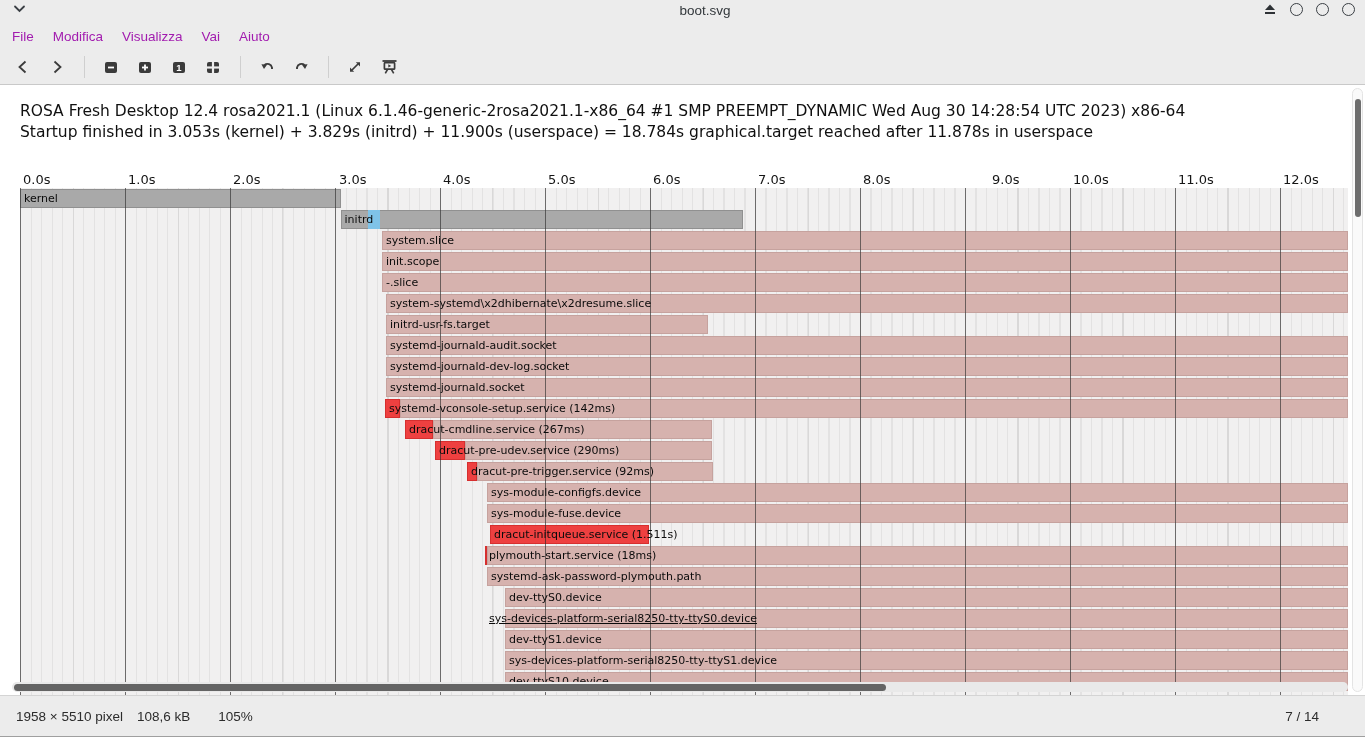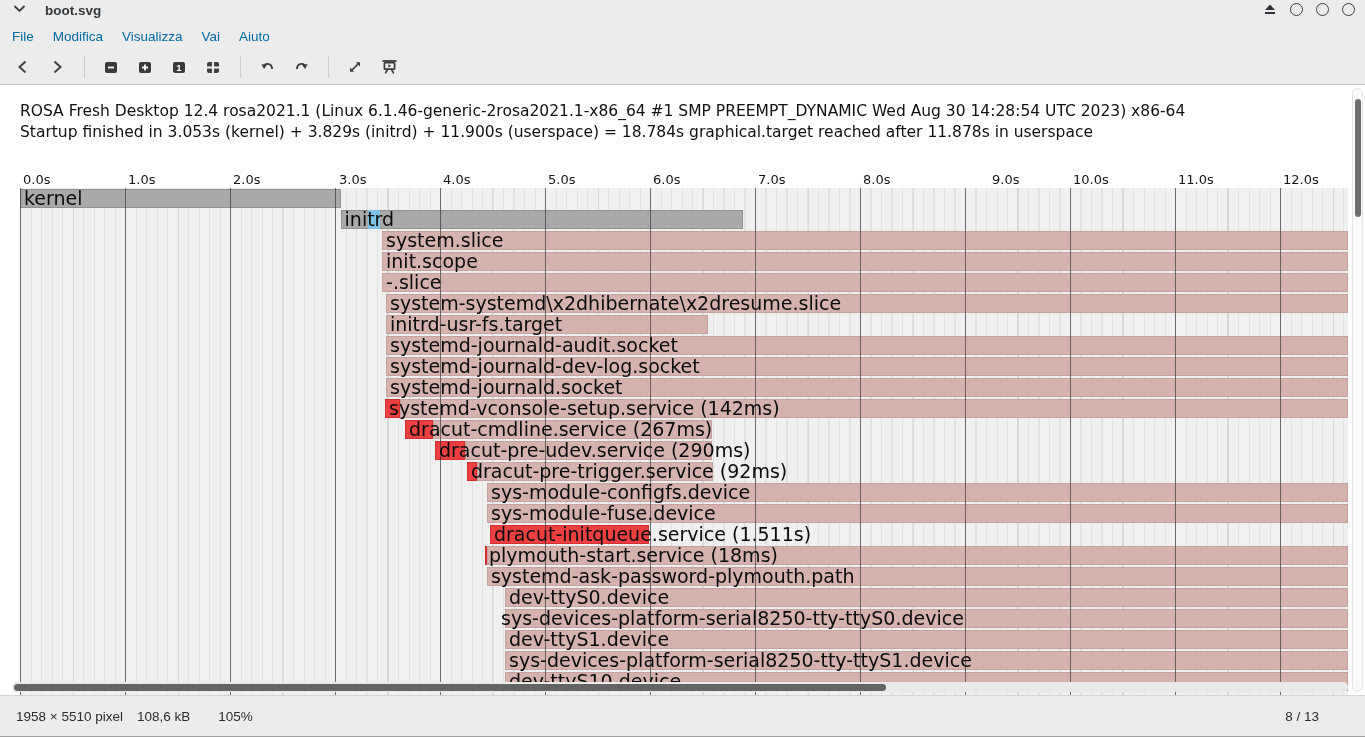--- a/index.html
+++ b/index.html
@@ -1,27 +1,27 @@
 <!DOCTYPE html>
 <html><head>
 <meta charset="utf-8">
 <style>
   html,body{margin:0;padding:0;background:#9a9a9a;}
   .window{position:relative;width:1365px;height:737px;background:#ececec;overflow:hidden;
           font-family:"Liberation Sans",sans-serif;box-sizing:border-box;border-bottom:1px solid #9f9f9f;}
   
   .titlebar{position:relative;height:23px;background:#ececec;}
-  .titlebar .title{position:absolute;left:0;right:0;top:3px;
-          font-size:13.5px;font-weight:bold;color:#32373b;margin-left:45px;}
+  .titlebar .title{position:absolute;left:0;right:0;top:3px;text-align:center;
+          font-size:13.5px;font-weight:normal;color:#32373b;margin-left:45px;}
   .tb-left{position:absolute;left:12px;top:4px;}
   .tb-right{position:absolute;right:10px;top:3px;display:flex;align-items:center;gap:13px;}
   .circle-btn{width:13px;height:13px;border:1.6px solid #3a3f44;border-radius:50%;box-sizing:border-box;}
   
   .menubar{display:flex;align-items:center;height:26px;padding-left:10px;gap:15px;background:#ececec;}
-  .menu-item{font-size:13.5px;color:#0369a1;padding:2px 2px;cursor:default;}
+  .menu-item{font-size:13.5px;color:#a21caf;padding:2px 2px;cursor:default;}
   
   .toolbar{display:flex;align-items:center;height:35px;background:#ececec;border-bottom:1px solid #c9c9c9;padding-left:10px;}
   .tb-btn{width:26px;height:26px;display:flex;align-items:center;justify-content:center;margin-right:8px;border-radius:3px;}
   .tb-sep{width:1px;height:22px;background:#cfcfcf;margin:0 13px 0 6px;}
   .ico{display:block;}
   
   .content{position:relative;width:1365px;height:610px;background:#ffffff;overflow:hidden;
            font-family:"DejaVu Sans",sans-serif;}
   .boot-header{position:absolute;left:20px;top:16px;font-size:15.5px;line-height:21px;color:#101010;white-space:nowrap;}
   .time-axis{position:absolute;left:0;top:87px;height:16px;width:100%;}
@@ -31,21 +31,21 @@
      background-image:
         repeating-linear-gradient(90deg,#d9d8d8 0 1px,transparent 1px 52.5px),
         repeating-linear-gradient(90deg,#e3e2e2 0 1px,transparent 1px 10.5px);}
   .major-grid{position:absolute;top:0;bottom:0;width:1px;background:rgba(40,40,40,0.62);z-index:2;}
   .bar-row{position:absolute;left:0;width:100%;height:19px;}
   .seg{position:absolute;top:0;height:19px;box-sizing:border-box;z-index:1;}
   .seg.kernel{background:#a9a9a9;border:1px solid #909090;}
   .seg.active{background:#d6b2ae;border:1px solid #c6a29e;}
   .seg.activating{background:#ee4040;border:1px solid #d62f2f;}
   .seg.security{background:#7fc3e8;border:none;}
-  .bar-label{position:absolute;top:0;height:17px;line-height:19px;font-size:19px;color:#0b0b0b;
+  .bar-label{position:absolute;top:0;height:17px;line-height:19px;font-size:11px;color:#0b0b0b;
              white-space:nowrap;z-index:3;}
   
   .hscrollbar{position:absolute;left:12px;top:597px;width:1336px;height:10px;background:#e9e9e9;
               border-radius:5px;z-index:6;}
   .hscrollbar .thumb{position:absolute;left:2px;top:1.5px;width:872px;height:7px;background:#646464;border-radius:4px;}
   .vscrollbar{position:absolute;right:2px;top:3px;width:11px;height:604px;background:#fafafa;
               border:1px solid #e4e4e4;border-radius:6px;box-sizing:border-box;z-index:6;}
   .vscrollbar .thumb{position:absolute;left:1.5px;top:10px;width:6px;height:118px;background:#6e6e6e;border-radius:3px;}
   
   .statusbar{position:relative;height:42px;background:#ececec;border-top:1px solid #d4d4d4;
@@ -273,21 +273,21 @@
         <div class="bar-row" style="top: 379px;">
           <div class="seg active" style="left: 466.935px; width: 861.105px;"></div>
           <div class="bar-label" style="left: 470.935px;">systemd-ask-password-plymouth.path</div>
         </div>
         <div class="bar-row" style="top: 400px;">
           <div class="seg active" style="left: 484.995px; width: 843.045px;"></div>
           <div class="bar-label" style="left: 488.995px;">dev-ttyS0.device</div>
         </div>
         <div class="bar-row" style="top: 421px;">
           <div class="seg active" style="left: 484.995px; width: 843.045px;"></div>
-          <div class="bar-label" style="left: 481px;">sys-devices-platform-serial8250-tty-ttyS0.device</div>
+          <div class="bar-label" style="left: 469px; text-decoration: underline;">sys-devices-platform-serial8250-tty-ttyS0.device</div>
         </div>
         <div class="bar-row" style="top: 442px;">
           <div class="seg active" style="left: 484.995px; width: 843.045px;"></div>
           <div class="bar-label" style="left: 488.995px;">dev-ttyS1.device</div>
         </div>
         <div class="bar-row" style="top: 463px;">
           <div class="seg active" style="left: 484.995px; width: 843.045px;"></div>
           <div class="bar-label" style="left: 488.995px;">sys-devices-platform-serial8250-tty-ttyS1.device</div>
         </div>
         <div class="bar-row" style="top: 484px;">
@@ -303,16 +303,16 @@
       <div class="thumb"></div>
     </div>
   </div>
 
   <div class="statusbar">
     <div class="sb-left">
       <span class="sb-dim">1958 × 5510 pixel</span>
       <span class="sb-size">108,6 kB</span>
       <span class="sb-zoom">105%</span>
     </div>
-    <div class="sb-right">8 / 13</div>
+    <div class="sb-right">7 / 14</div>
   </div>
 
 </div>
 
 </body></html>

